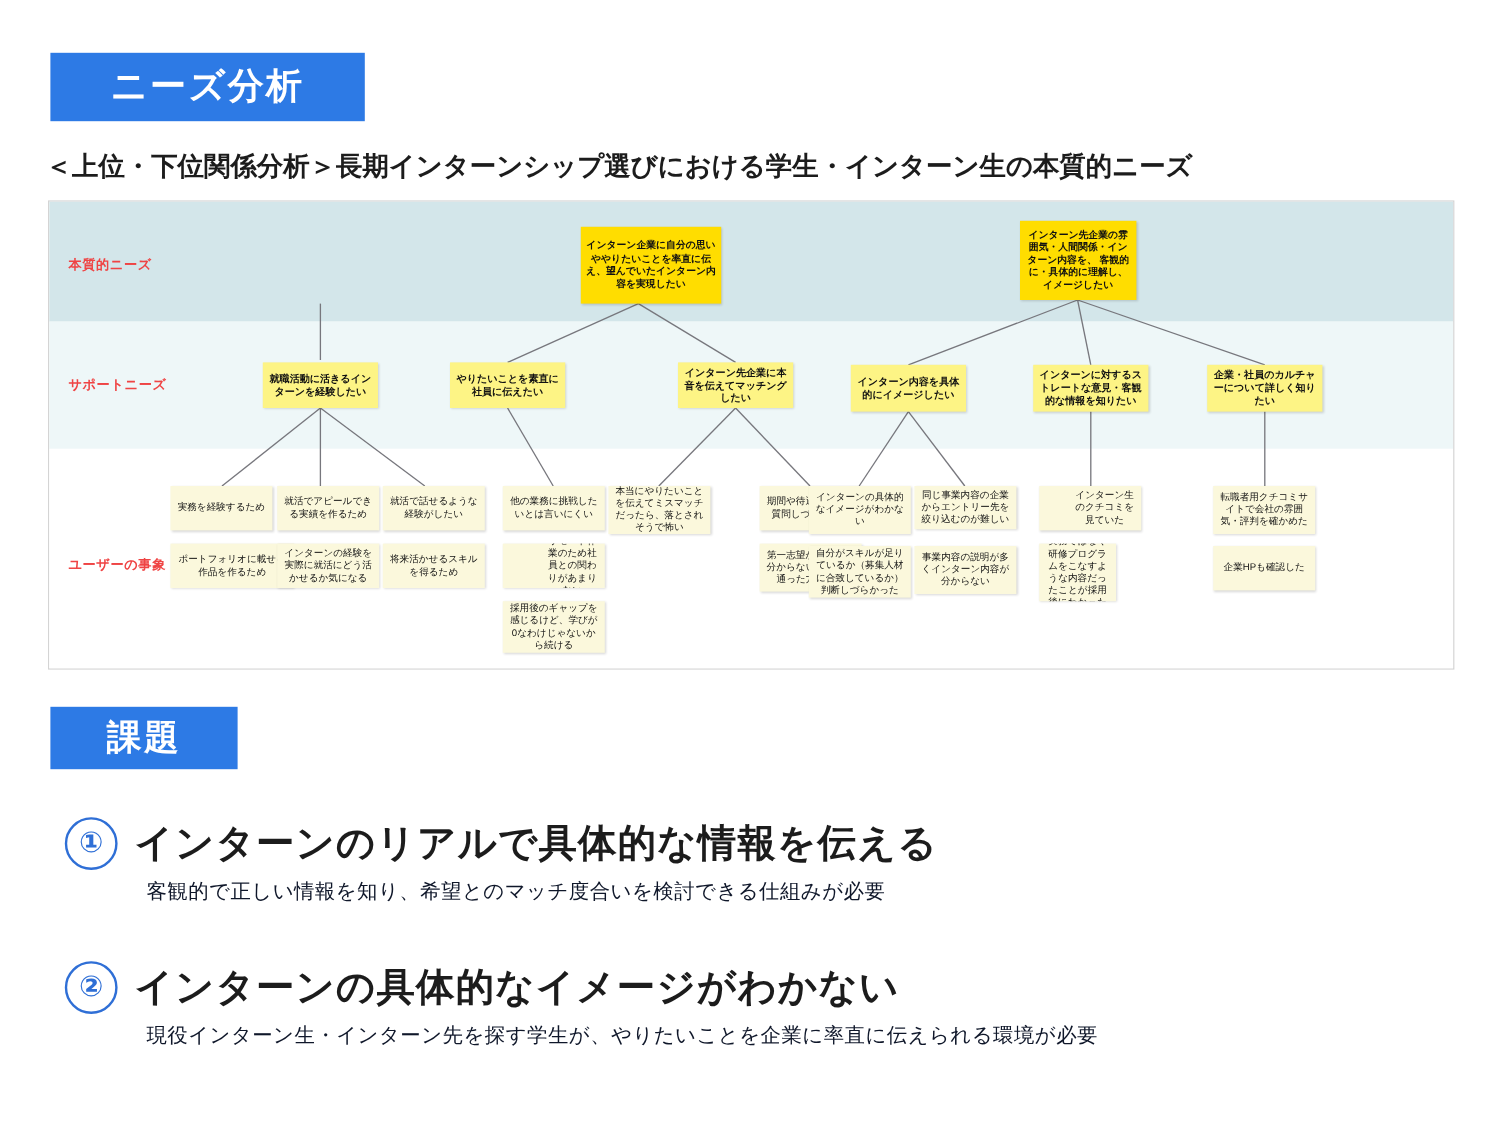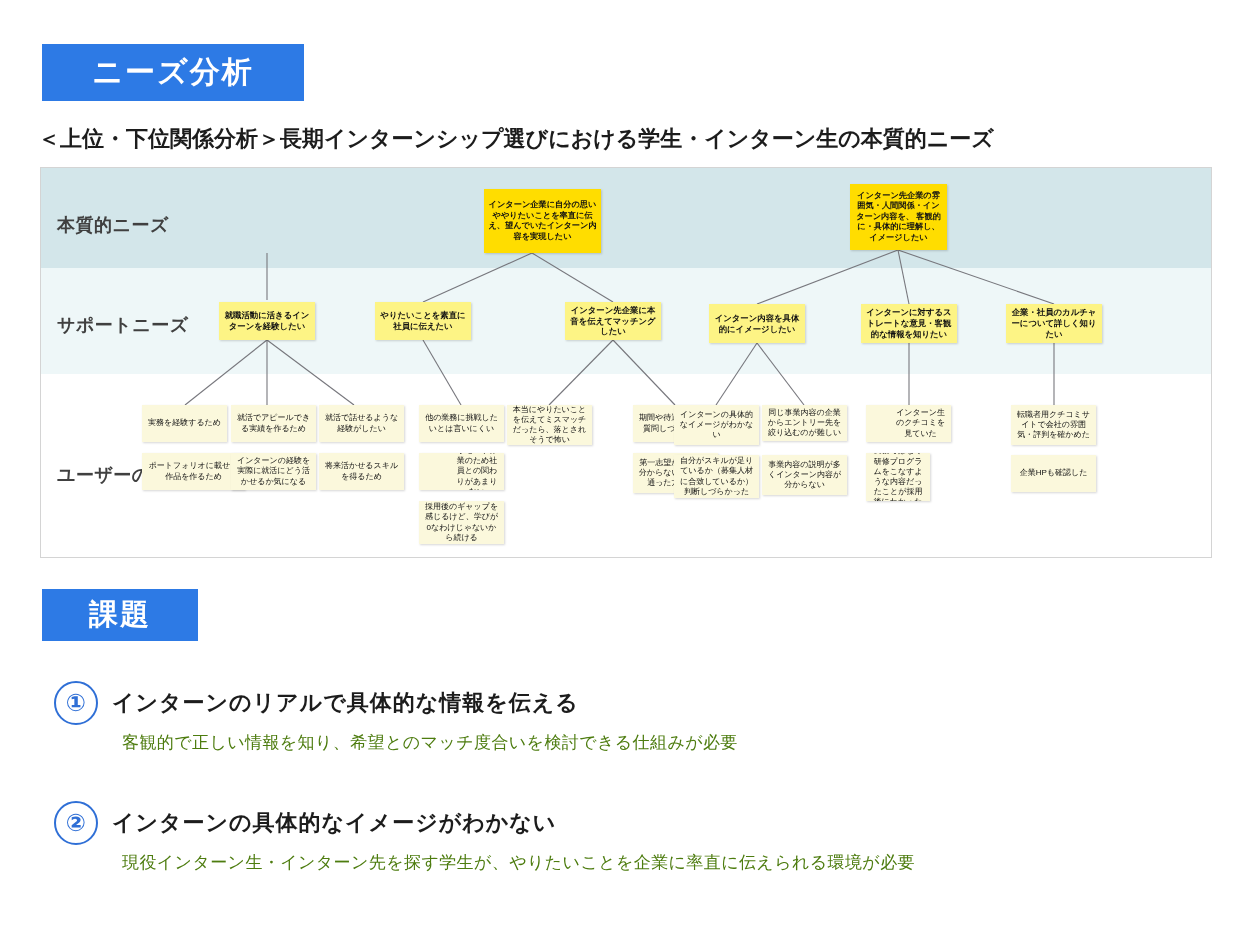--- a/index.html
+++ b/index.html
@@ -60,23 +60,23 @@
     position: absolute;
     left: 0; width: 100%;
   }
   #band-essential { top: 0;   height: 100px; background: #d3e6ea; }
   #band-support   { top: 100; height: 106px; background: #eef7f8; }
   #band-events    { top: 206px; height: 183px; background: #ffffff; }
 
   .band-label {
     position: absolute;
     left: 16px;
-    font-size: 18px;
-    font-weight: bold;
-    color: #404040;
+    font-size: 11px;
+    font-weight: bold;
+    color: #ef4444;
     letter-spacing: 0.5px;
     white-space: nowrap;
   }
   #label-essential { top: 45px; }
   #label-support   { top: 145px; }
   #label-events    { top: 295px; }
 
   
   #connectors {
     position: absolute;
@@ -137,31 +137,31 @@
     border-radius: 50%;
     color: #2f6fd6;
     font-size: 24px;
     font-weight: bold;
     display: flex;
     align-items: center;
     justify-content: center;
     line-height: 1;
   }
   .issue-title {
-    font-size: 22px;
+    font-size: 32px;
     font-weight: bold;
     color: #1c1c1c;
     letter-spacing: 1px;
     white-space: nowrap;
   }
   .issue-desc {
     margin-left: 68px;
     margin-top: 6px;
     font-size: 17px;
-    color: #4d7c0f;
+    color: #0f172a;
     letter-spacing: 0.4px;
     white-space: nowrap;
   }
 </style>
 </head>
 <body>
 
 <div class="banner" id="banner-needs">ニーズ分析</div>
 
 <div id="analysis-title">＜上位・下位関係分析＞長期インターンシップ選びにおける学生・インターン生の本質的ニーズ</div>

